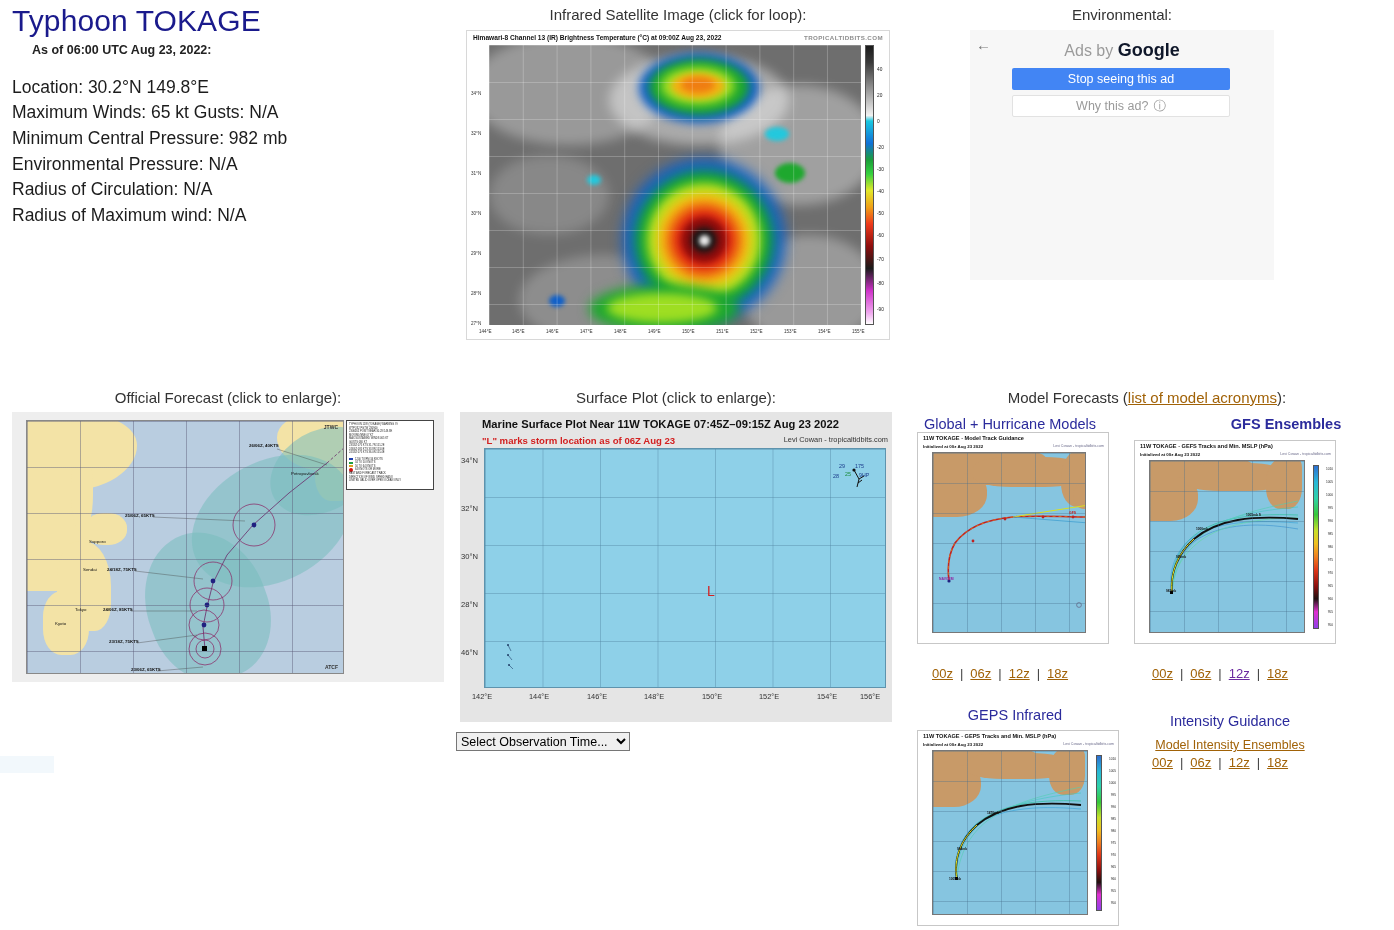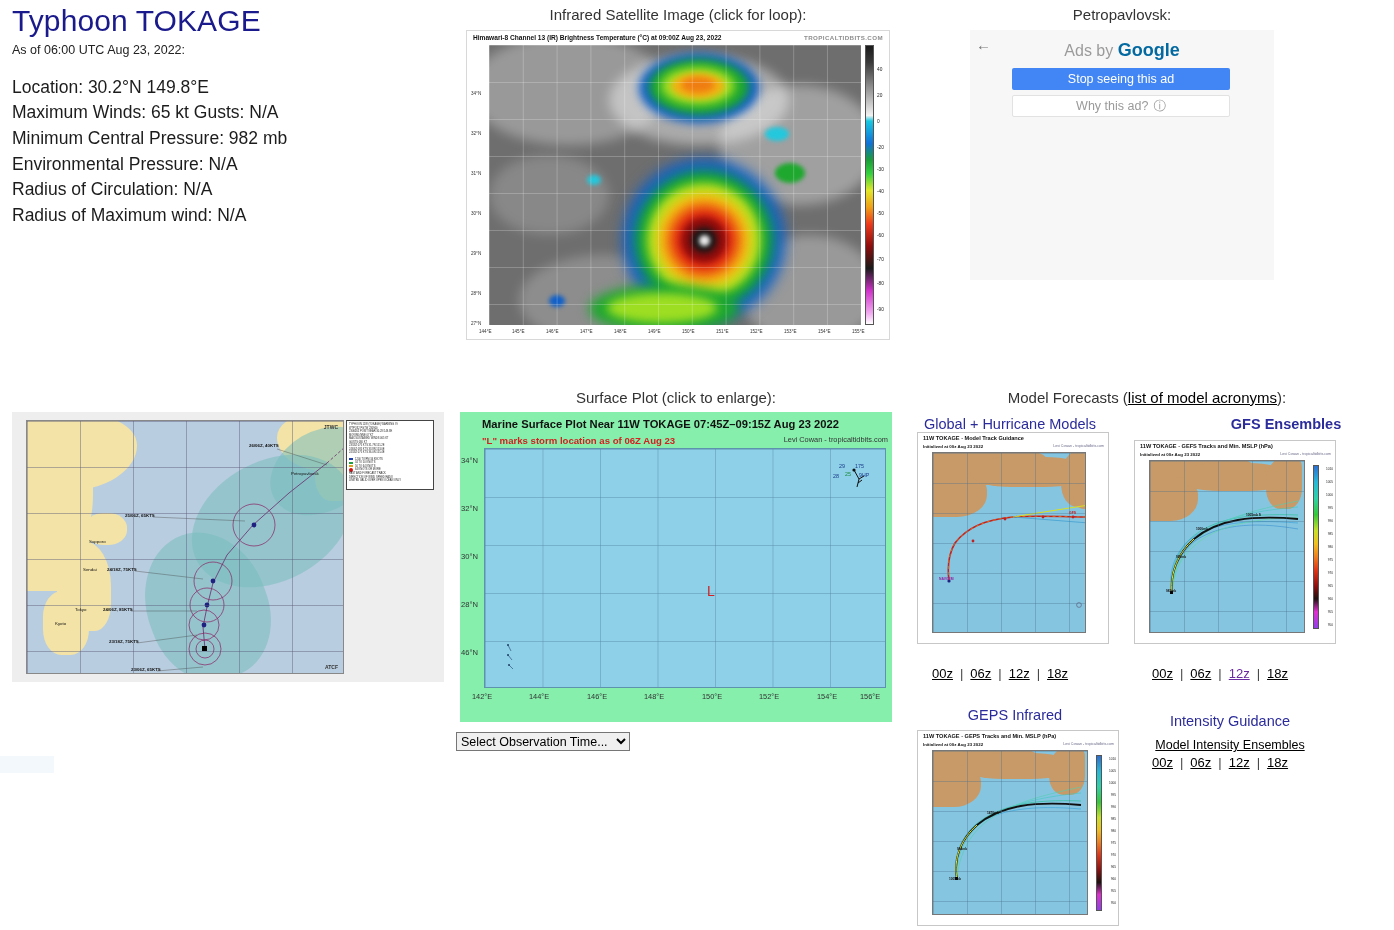--- a/index.html
+++ b/index.html
@@ -12,33 +12,33 @@
     overflow: hidden;
   }
   .page { position: relative; width: 1394px; height: 930px; }
 
   
   .storm-info { position: absolute; left: 12px; top: 4px; width: 440px; }
   .storm-title {
     font-size: 30px; color: #1a1a8c; font-weight: normal;
     margin: 0 0 4px 0; letter-spacing: .1px; line-height: 1.15;
   }
-  .storm-asof { font-size: 12.5px; color: #222; font-weight: normal; margin-bottom: 18px; }
+  .storm-asof { font-size: 12.5px; color: #222; font-weight: bold; margin-bottom: 18px; margin-left: 20px; }
   .storm-lines { font-size: 17.5px; color: #1c1c1c; line-height: 1.47; }
 
   
   .sec-title {
     position: absolute; text-align: center;
     font-size: 15px; color: #333;
   }
   .sub-title {
     position: absolute; text-align: center;
     font-size: 14.5px; color: #2b2b9c;
   }
-  .link { color: #000000; text-decoration: underline; cursor: pointer; }
+  .link { color: #a16207; text-decoration: underline; cursor: pointer; }
   .link.visited { color: #6b2aa0; }
 
   
   .sat-wrap {
     position: absolute; left: 466px; top: 30px;
     width: 424px; height: 310px;
     background: #fff; border: 1px solid #d8d8d8;
     overflow: hidden;
   }
   .sat-header {
@@ -88,21 +88,21 @@
     background: #f7f7f7;
   }
   .ad-back {
     position: absolute; left: 6px; top: 6px;
     font-size: 15px; color: #777; cursor: pointer;
   }
   .ad-by {
     position: absolute; top: 10px; left: 0; right: 0; text-align: center;
     font-size: 16px; color: #9b9b9b;
   }
-  .ad-by b { color: #0369a1; font-weight: bold; font-size: 18px; }
+  .ad-by b { color: #0f172a; font-weight: bold; font-size: 18px; }
   .ad-stop {
     position: absolute; left: 42px; top: 38px; width: 218px; height: 22px;
     background: #4285f4; color: #fff; border: none; border-radius: 2px;
     font-size: 12.5px; font-family: "Liberation Sans", sans-serif; cursor: pointer;
   }
   .ad-why {
     position: absolute; left: 42px; top: 65px; width: 218px; height: 22px;
     background: #fff; color: #9a9a9a; border: 1px solid #e2e2e2; border-radius: 2px;
     font-size: 12.5px; display: flex; align-items: center; justify-content: center;
     gap: 5px; cursor: pointer;
@@ -138,21 +138,21 @@
     position: absolute; right: 10px; top: 8px; width: 88px; height: 70px;
     background: #fff; border: 1px solid #444; font-size: 2.6px;
     color: #222; padding: 2px; overflow: hidden; line-height: 1.35;
   }
   .of-jtwc { position: absolute; right: 5px; top: 3px; font-size: 5px; color: #333; font-weight: bold;}
   .of-atcf { position: absolute; right: 5px; bottom: 3px; font-size: 5px; color: #333; font-weight: bold;}
 
   
   .sp-wrap {
     position: absolute; left: 460px; top: 412px;
-    width: 432px; height: 310px; background: #86efac;
+    width: 432px; height: 310px; background: #e5e5e5;
   }
   .sp-title { position: absolute; left: 22px; top: 6px; font-size: 11.2px; font-weight: bold; color: #111; }
   .sp-sub { position: absolute; left: 22px; top: 23px; font-size: 9.6px; font-weight: bold; color: #d32020; }
   .sp-credit { position: absolute; right: 4px; top: 23px; font-size: 7.4px; color: #333; }
   .sp-plot {
     position: absolute; left: 24px; top: 36px; width: 402px; height: 240px;
     background: #8ed0e8; border: 1px solid #5e93ad;
   }
   .sp-grid {
     position: absolute; inset: 0;
@@ -304,34 +304,35 @@
     <div class="cbar-lab" style="top:114px;">-20</div>
     <div class="cbar-lab" style="top:136px;">-30</div>
     <div class="cbar-lab" style="top:158px;">-40</div>
     <div class="cbar-lab" style="top:180px;">-50</div>
     <div class="cbar-lab" style="top:202px;">-60</div>
     <div class="cbar-lab" style="top:226px;">-70</div>
     <div class="cbar-lab" style="top:250px;">-80</div>
     <div class="cbar-lab" style="top:276px;">-90</div>
   </div>
 
-  <div class="sec-title" style="left:970px; top:6px; width:304px;">Petropavlovsk:</div>
+  <div class="sec-title" style="left:970px; top:6px; width:304px;">Environmental:</div>
 
   <div class="ad-wrap">
     <div class="ad-back">←</div>
     <div class="ad-by">
       <span>Ads by </span><b>Google</b>
     </div>
     <button class="ad-stop">Stop seeing this ad</button>
     <div class="ad-why">
       <span>Why this ad?</span>
       <span>ⓘ</span>
     </div>
   </div>
 
+  <div class="sec-title" style="left:12px; top:389px; width:432px;">Official Forecast (click to enlarge):</div>
 
   <div class="of-wrap">
     <div class="of-map">
 
       <div class="land" style="left:-10px; top:-6px; width:120px; height:76px; border-radius:0 40% 60% 0;"></div>
       <div class="land" style="left:-10px; top:50px; width:74px;  height:120px; border-radius:0 30% 40% 0;"></div>
       <div class="land" style="left:44px;  top:30px; width:22px;  height:80px; border-radius:45%;"></div>
       <div class="land" style="left:58px;  top:92px; width:42px;  height:32px; border-radius:45%;"></div>
       <div class="land" style="left:30px;  top:120px; width:54px; height:90px; border-radius:40% 50% 30% 45%;"></div>
       <div class="land" style="left:16px;  top:170px; width:46px; height:64px; border-radius:40%;"></div>

